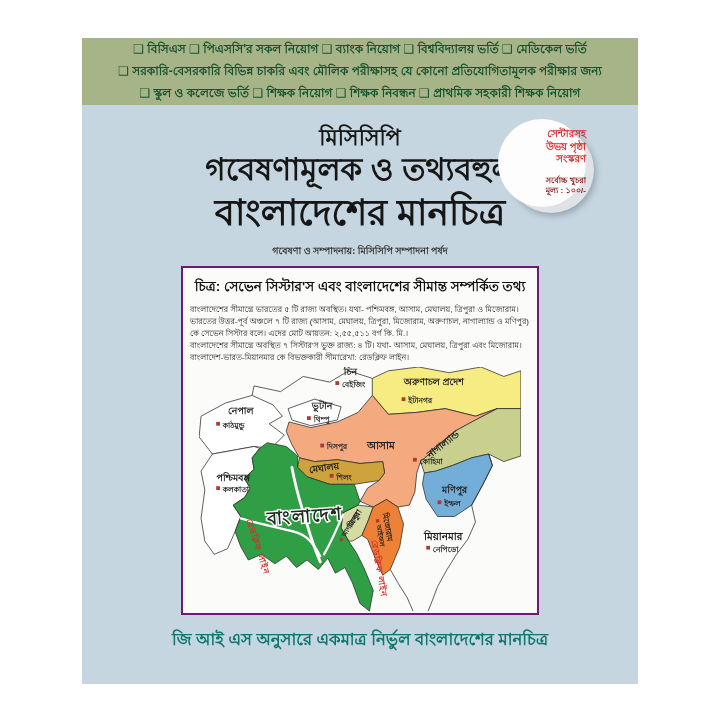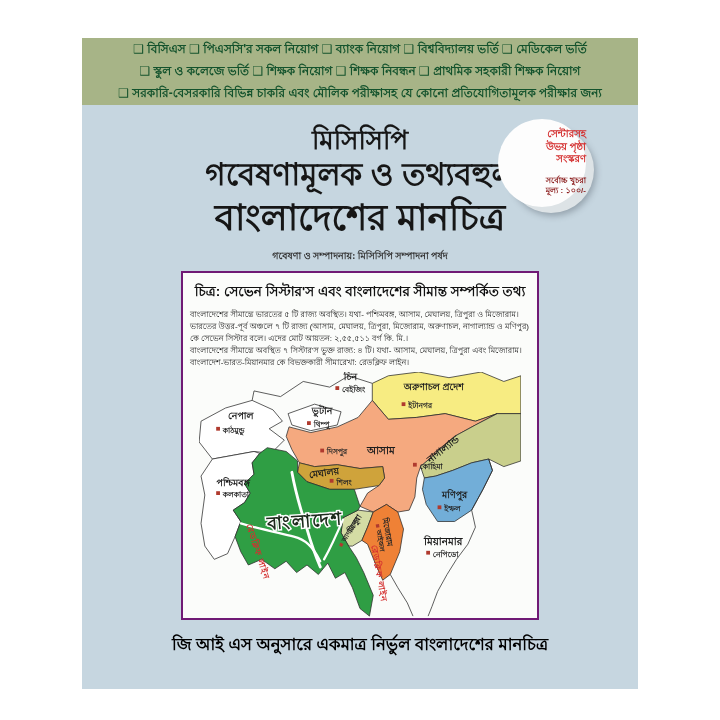--- a/index.html
+++ b/index.html
@@ -5,41 +5,41 @@
   html,body{margin:0;padding:0;background:#ffffff;width:720px;height:720px;overflow:hidden;
     font-family:"Liberation Sans","DejaVu Sans",sans-serif;}
   .poster{width:556px;margin:38px auto 0;}
   
   .band-top{background:#a7b487;color:#14532d;text-align:center;
     padding:0 14px;font-size:12px;font-weight:700;line-height:1.85;}
   .band-top .bline{white-space:nowrap;}
   
   .band-main{background:#c6d6e0;position:relative;padding:20px 0 30px 0;}
   .title{ text-align:center;color:#161616;font-weight:700;}
-  .title .t1{font-size:26px;line-height:1.2;}
+  .title .t1{font-size:22px;line-height:1.2;}
   .title .t2{font-size:31px;line-height:1.25;}
   .title .t3{font-size:36px;line-height:1.25;}
   
   .badge{position:absolute;top:14px;right:44px;width:96px;height:96px;}
   .badge .fold{position:absolute;left:10px;top:8px;width:86px;height:86px;border-radius:50%;
     background:#dde3e6;box-shadow:2px 3px 6px rgba(60,70,80,.35);}
   .badge .face{position:absolute;left:0;top:0;width:88px;height:88px;border-radius:50%;
     background:#fdfdfd;display:flex;flex-direction:column;align-items:flex-end;justify-content:center;
     text-align:center;}
   .badge .r{color:#d43030;font-weight:700;font-size:10px;line-height:1.25;}
   .badge .p{color:#8a1a1a;font-weight:700;font-size:8px;line-height:1.3;margin-top:10px;}
   .credit{text-align:center;font-size:9.5px;color:#333;margin-top:9px;font-weight:700;font-family:Liberation Serif, serif;}
   
   .map-box{width:340px;margin:7px auto 0;background:#fbfcfa;border:2px solid #701a75;
     padding:6px 7px 0 7px;box-sizing:content-box;}
   .map-head{font-size:13.5px;font-weight:700;color:#111;text-align:center;margin:2px 0 5px;}
   .facts{font-size:8px;line-height:1.5;color:#222;}
   .facts div{white-space:nowrap;}
   svg.map{display:block;margin:3px auto 0;}
-  .footer{text-align:center;font-size:16.5px;font-weight:700;color:#000000;margin-top:12px;}
+  .footer{text-align:center;font-size:16.5px;font-weight:700;color:#0f766e;margin-top:12px;}
   
   .ctry{font-family:"Liberation Sans","DejaVu Sans",sans-serif;font-weight:700;font-size:10px;fill:#1c1c1c;}
   .ctry-big{font-family:"Liberation Sans","DejaVu Sans",sans-serif;font-weight:700;font-size:11px;fill:#1c1c1c;}
   .city{font-family:"Liberation Sans","DejaVu Sans",sans-serif;font-weight:700;font-size:8px;fill:#262626;}
   .city-s{font-family:"Liberation Sans","DejaVu Sans",sans-serif;font-weight:700;font-size:7px;fill:#262626;}
   .red-line-label{font-family:"Liberation Sans","DejaVu Sans",sans-serif;font-weight:700;font-size:9px;
     fill:#d43030;letter-spacing:1px;}
   .bd-label{font-family:"Liberation Sans","DejaVu Sans",sans-serif;font-weight:700;font-size:19px;
     fill:#1d2b1d;stroke:#ffffff;stroke-width:3px;paint-order:stroke;letter-spacing:2px;}
   .region{stroke:#2b2b2b;stroke-width:0.8;stroke-linejoin:round;}
@@ -48,22 +48,22 @@
   .river{fill:none;stroke:#ffffff;stroke-linecap:round;}
   .mk{fill:#b03a2e;}
 </style>
 </head>
 <body>
 
 <div class="poster">
 
   <div class="band-top">
     <div class="bline">❑ বিসিএস ❑ পিএসসি'র সকল নিয়োগ ❑ ব্যাংক নিয়োগ ❑ বিশ্ববিদ্যালয় ভর্তি ❑ মেডিকেল ভর্তি</div>
+    <div class="bline">❑ সরকারি-বেসরকারি বিভিন্ন চাকরি এবং মৌলিক পরীক্ষাসহ যে কোনো প্রতিযোগিতামূলক পরীক্ষার জন্য</div>
     <div class="bline">❑ স্কুল ও কলেজে ভর্তি ❑ শিক্ষক নিয়োগ ❑ শিক্ষক নিবন্ধন ❑ প্রাথমিক সহকারী শিক্ষক নিয়োগ</div>
-    <div class="bline">❑ সরকারি-বেসরকারি বিভিন্ন চাকরি এবং মৌলিক পরীক্ষাসহ যে কোনো প্রতিযোগিতামূলক পরীক্ষার জন্য</div>
   </div>
 
   <div class="band-main">
 
     <div class="title">
       <div class="t1">মিসিসিপি</div>
       <div class="t2">গবেষণামূলক ও তথ্যবহুল</div>
       <div class="t3">বাংলাদেশের মানচিত্র</div>
     </div>
 

